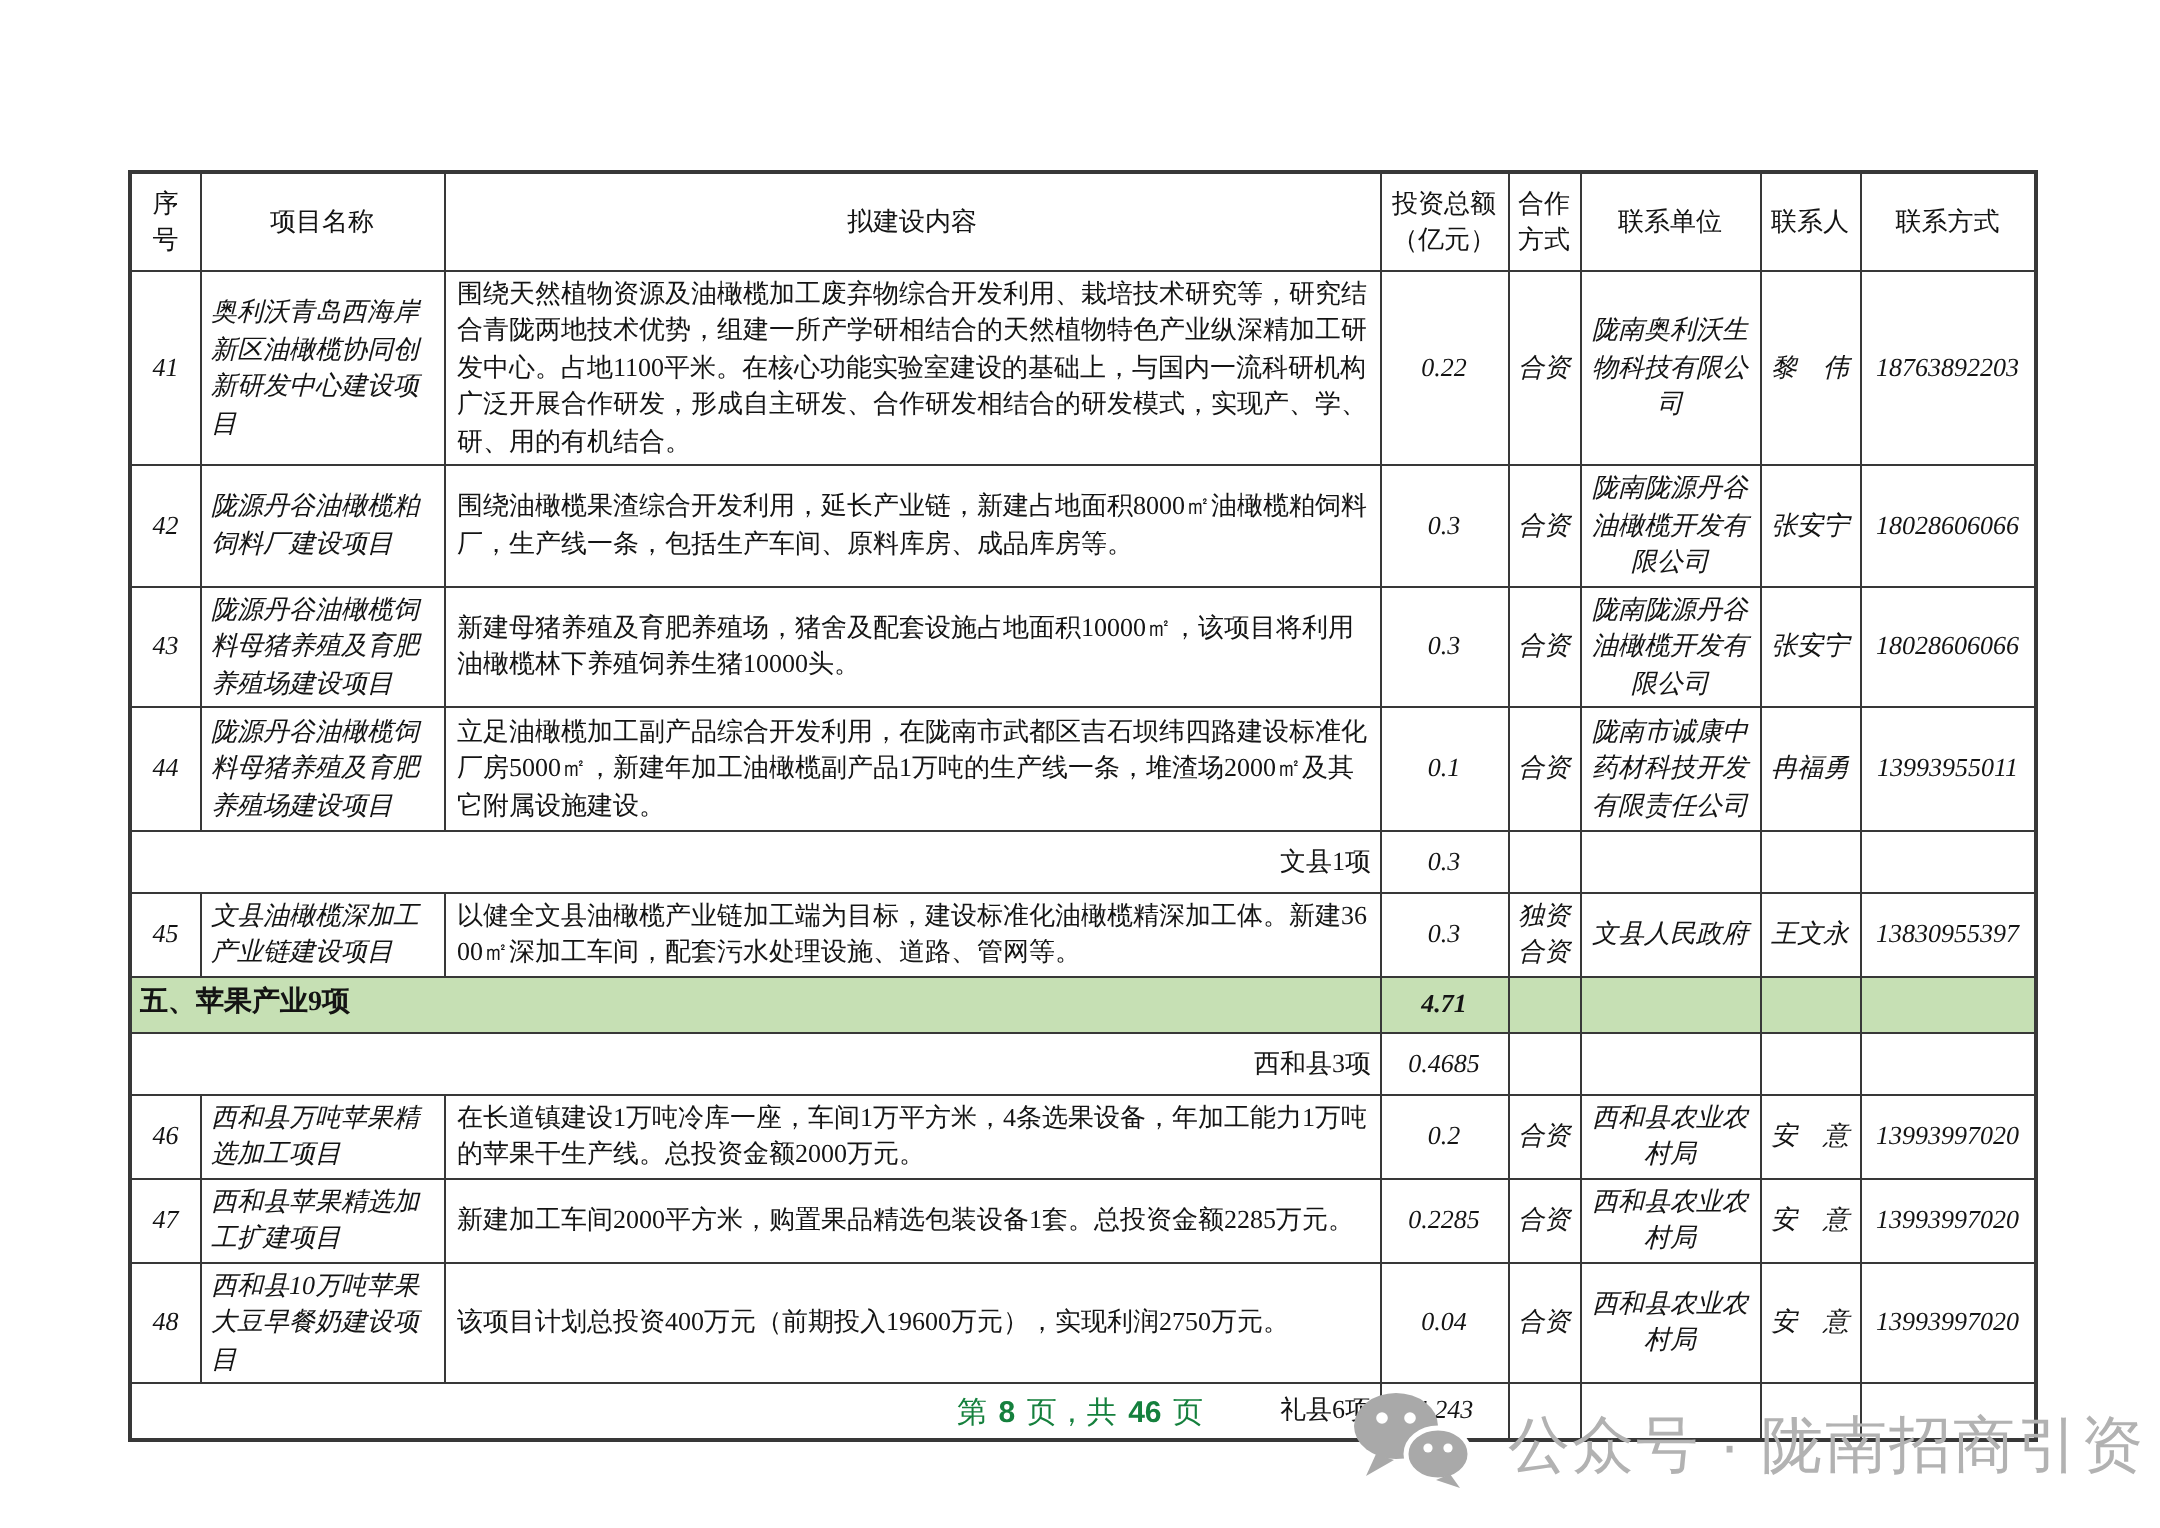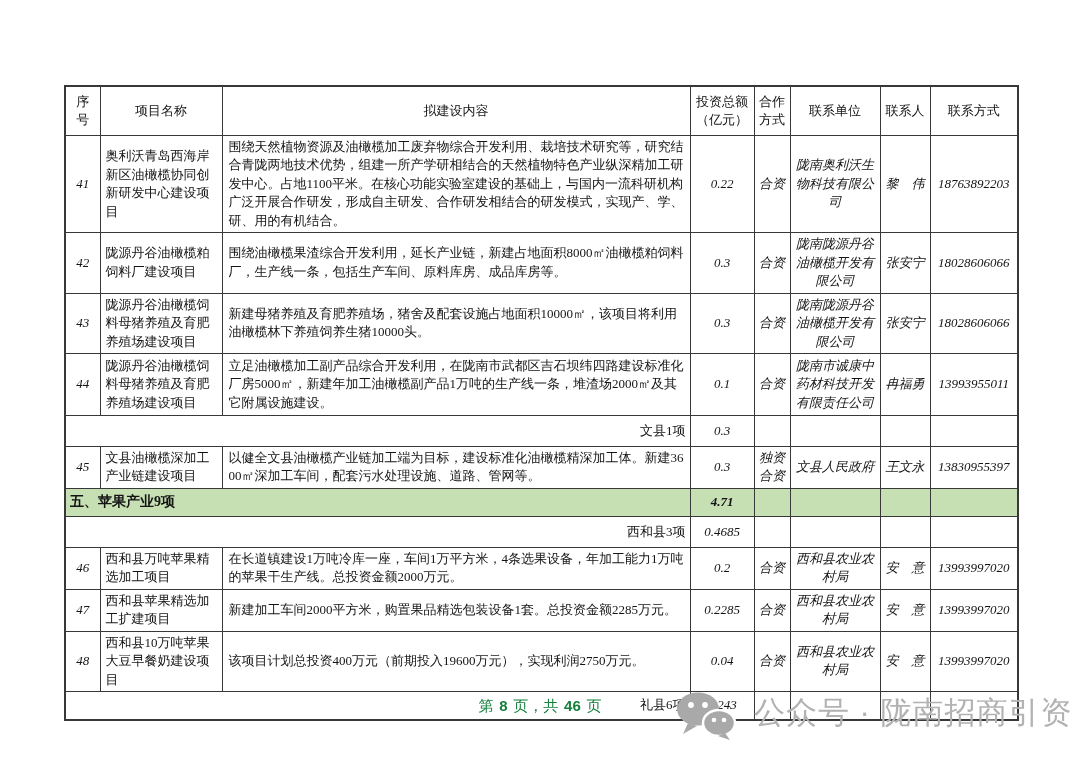--- a/index.html
+++ b/index.html
@@ -14,37 +14,37 @@
     border:2px solid #383838;
   }
   th,td{
     border:1px solid #383838;
     font-size:13px;line-height:1.42;font-weight:normal;
     vertical-align:middle;padding:2px 4px;
     word-break:break-all;overflow:hidden;
   }
   th{text-align:center;height:44px;}
   td.c{text-align:center;font-style:italic;}
-  td.name{text-align:left;padding:2px 5px;}
+  td.name{text-align:left;padding:2px 5px;font-style:italic;}
   td.content{text-align:left;padding:2px 6px;}
   td.mode{padding:2px 1px;}
   tr.subtotal-row td.label{text-align:right;padding-left:4px;}
   tr.section-row td{background:#c6e0b4;font-weight:bold;text-align:center;}
   tr.section-row td.label{text-align:left;padding-left:4px;font-size:14px;}
   .page-footer{
     position:absolute;left:0;top:697px;width:1080px;text-align:center;
     font-size:15px;color:#15803d;
   }
   .page-footer .num{
     font-family:"Liberation Sans","DejaVu Sans",sans-serif;
     font-weight:bold;font-size:15px;padding:0 2px;
   }
   .watermark{
     position:absolute;left:676px;top:692px;height:52px;
-    display:flex;align-items:flex-start;gap:16px;
+    display:flex;align-items:flex-end;gap:16px;
     color:#b2b2b2;
   }
   .watermark .wm-text{
     font-family:"Liberation Sans","DejaVu Sans",sans-serif;
     font-size:31px;letter-spacing:1px;white-space:nowrap;
   }
   .watermark svg{display:block;}
 </style>
 </head>
 <body>

